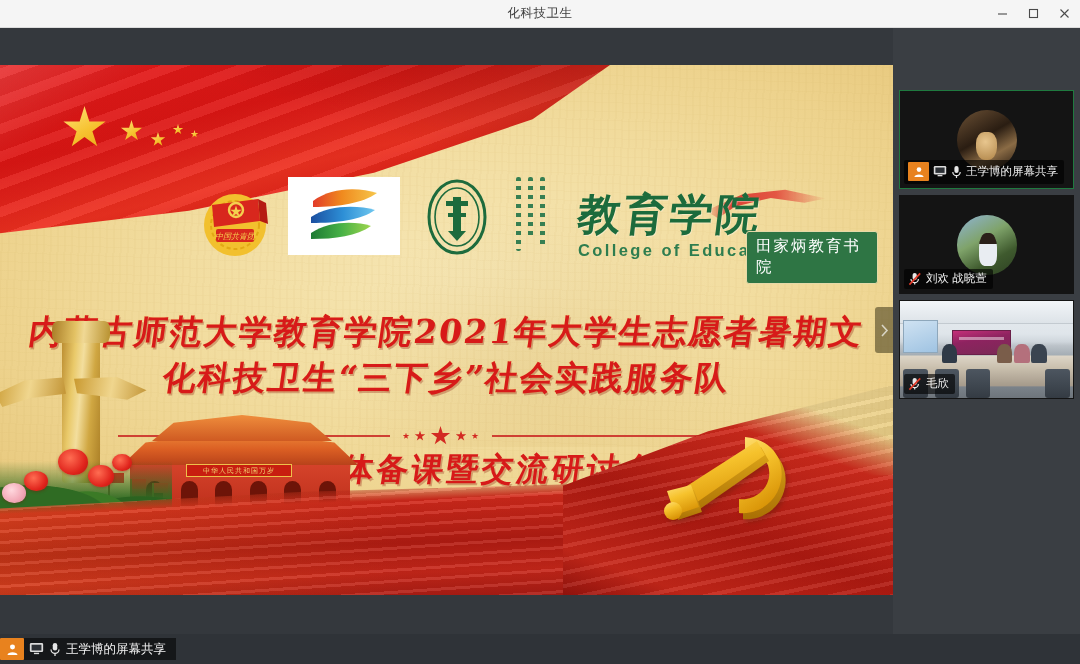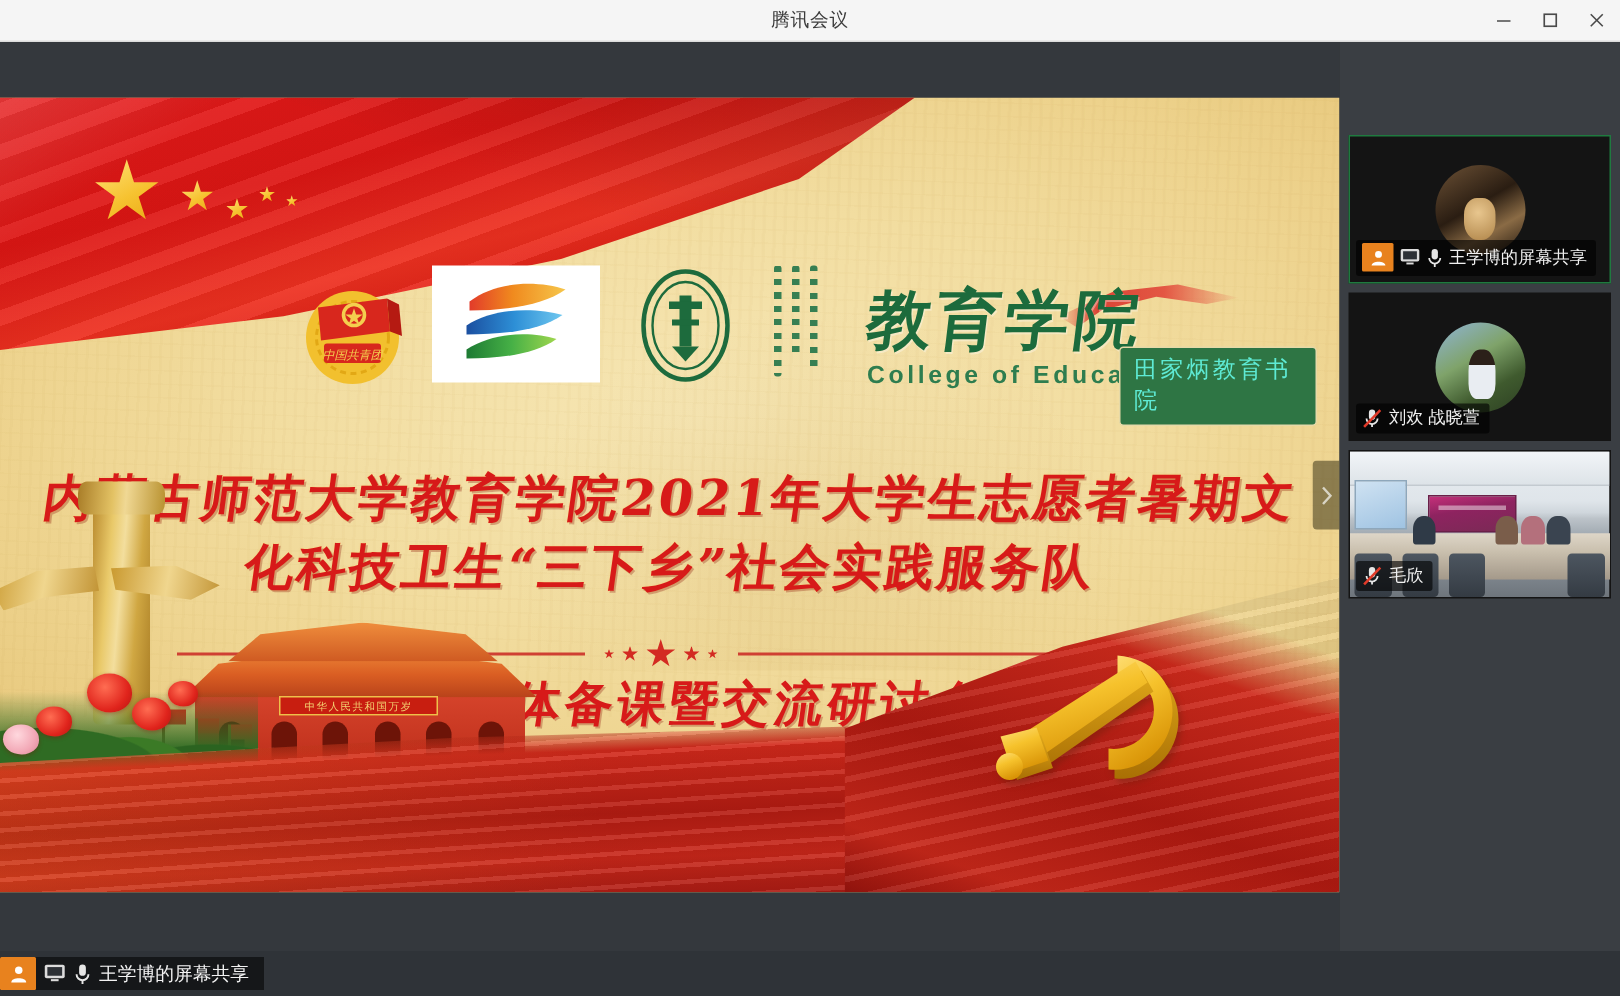--- a/index.html
+++ b/index.html
@@ -154,21 +154,21 @@
   .coe-swoosh {
     position: absolute; right: 52px; top: -6px;
     width: 120px; height: 34px;
     background:
       linear-gradient(92deg, rgba(0,0,0,0) 0%, #d8342a 22%, #e2483a 58%, rgba(0,0,0,0) 100%);
     clip-path: polygon(0 70%, 30% 22%, 66% 8%, 100% 34%, 82% 46%, 54% 32%, 24% 58%, 10% 92%);
     opacity: .9;
   }
   .plaque {
     position: absolute; left: 168px; top: 38px;
-    background: #2e7544; color: #5eead4;
+    background: #2e7544; color: #ffffff;
     font-size: 15.5px; letter-spacing: 2px;
     padding: 4px 9px 5px;
     border-radius: 3px;
     font-family: Liberation Serif, serif;
     border: 1px solid #e6d9a8;
   }
 
   
   .title-block {
     position: absolute; left: 0; right: 0; top: 244px;
@@ -452,21 +452,21 @@
   }
   .share-chip .nm { font-size: 12.5px; color: #f2f2f2; }
   .share-chip .badge-host { height: 22px; width: 24px; }
 </style>
 </head>
 <body>
 
 <div class="app">
 
   <div class="titlebar">
-    <div class="titlebar-title">腾讯会议</div>
+    <div class="titlebar-title">化科技卫生</div>
     <div class="win-ctrls">
       <div class="win-btn">
         <svg width="11" height="11" viewBox="0 0 11 11">
             <line class="stroke" x1="1" y1="6" x2="10" y2="6"></line>
           </svg>
       </div>
       <div class="win-btn">
         <svg width="11" height="11" viewBox="0 0 11 11">
             <rect class="stroke" x="1.5" y="1.5" width="8" height="8"></rect>
           </svg>

